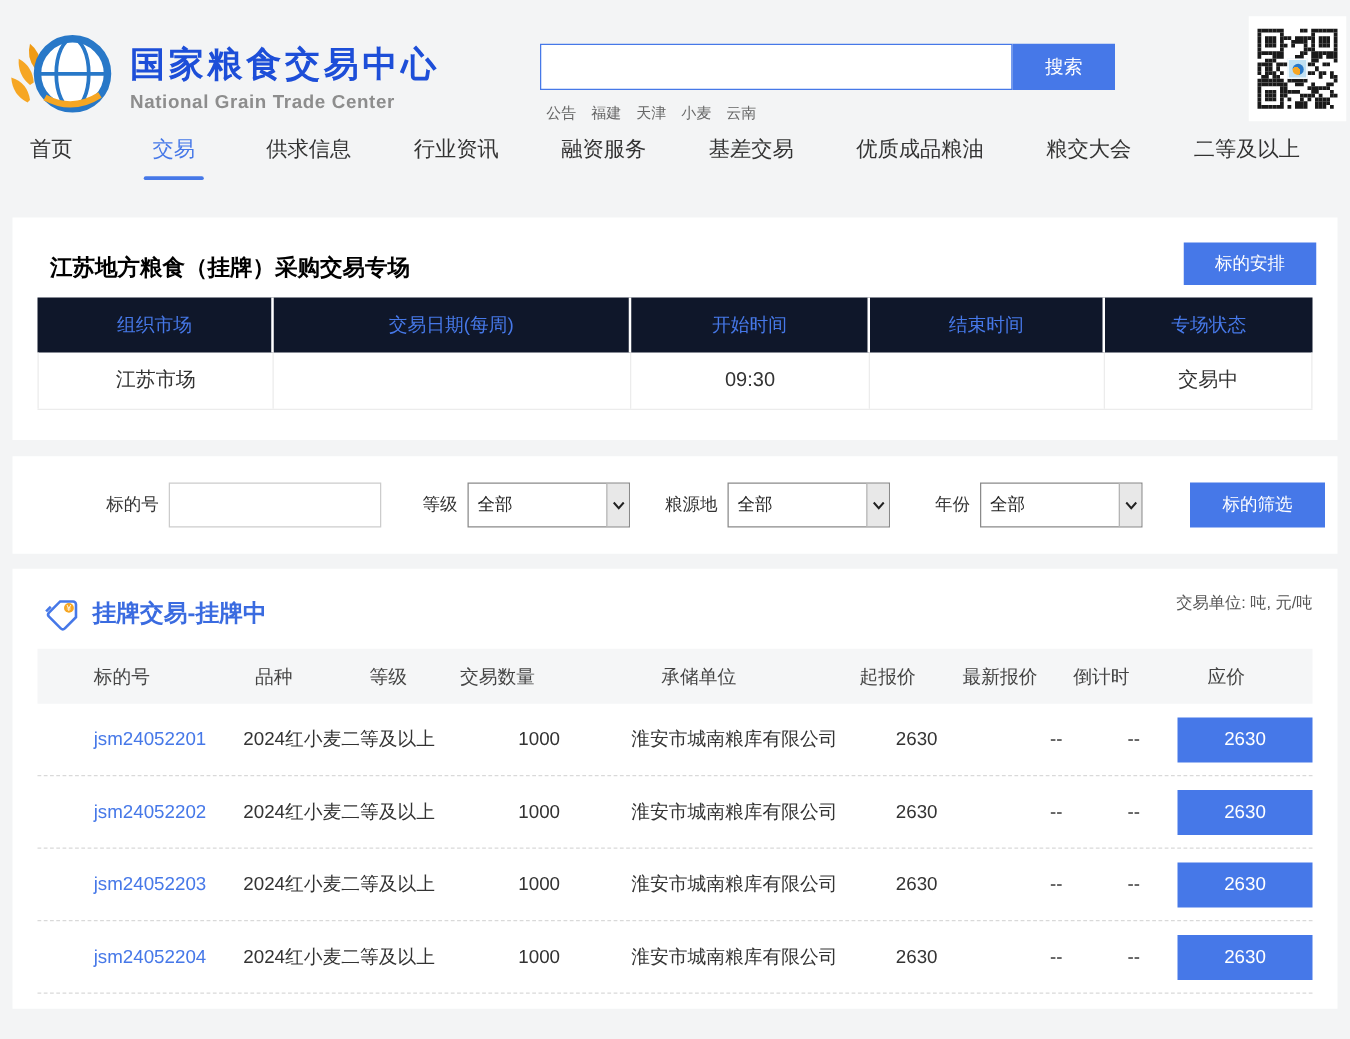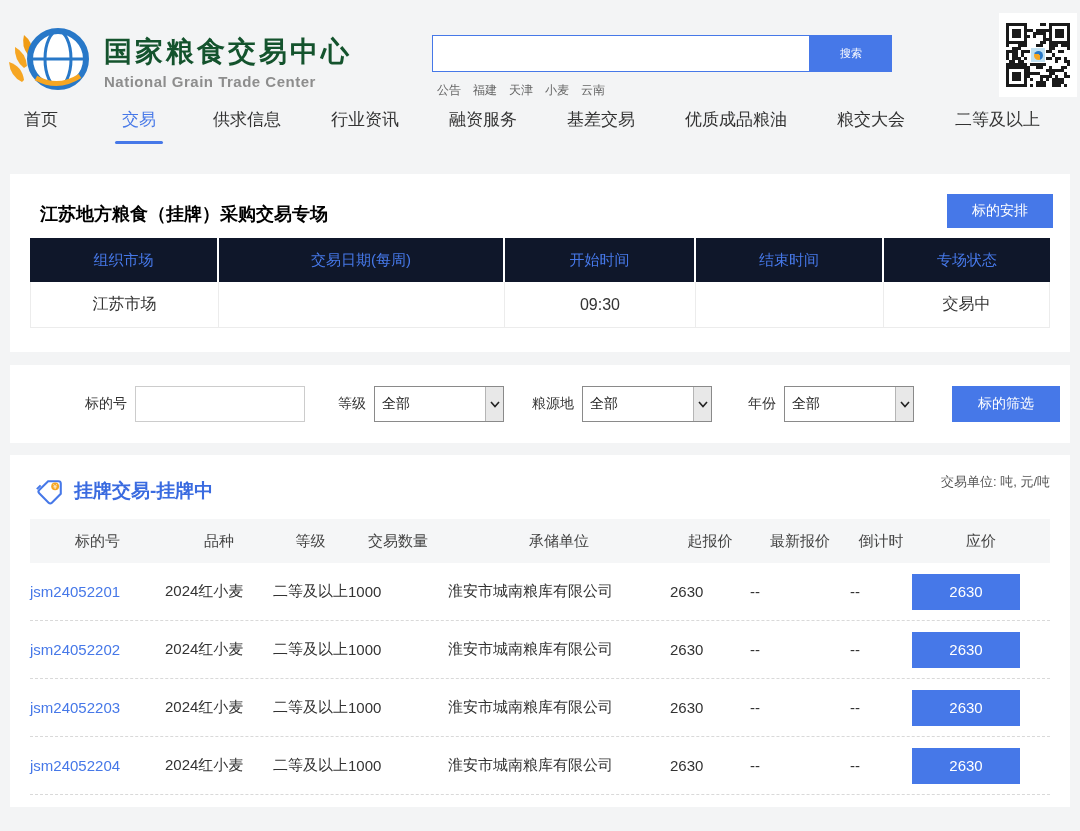--- a/index.html
+++ b/index.html
@@ -5,25 +5,25 @@
   * { margin:0; padding:0; box-sizing:border-box; }
   html,body { width:1080px; }
   body {
     height:831px; background:#f3f4f5; overflow:hidden;
     font-family:"Liberation Sans","DejaVu Sans",sans-serif; color:#333;
   }
   
   .header { position:relative; height:104px; }
   .logo { position:absolute; left:8px; top:20px; display:flex; align-items:center; }
   .logo-text { margin-left:10px; }
-  .logo-title { font-size:28px; font-weight:bold; color:#14532d; letter-spacing:3px; }
+  .logo-title { font-size:28px; font-weight:bold; color:#1d4ed8; letter-spacing:3px; }
   .logo-sub { font-size:15px; font-weight:bold; color:#8d8d8d; letter-spacing:.5px; margin-top:2px; }
   .search-wrap { position:absolute; left:432px; top:35px; display:flex; }
   .search-input { width:378px; height:37px; border:1px solid #4678e8; background:#fff; outline:none; padding:0 10px; font-size:15px; }
-  .search-btn { width:82px; height:37px; background:#4678e8; color:#fff; border:none; font-size:11px; cursor:pointer; }
+  .search-btn { width:82px; height:37px; background:#4678e8; color:#fff; border:none; font-size:15px; cursor:pointer; }
   .hot-words { position:absolute; left:437px; top:82px; display:flex; gap:12px; font-size:12px; color:#666; }
   .hot-word { cursor:pointer; }
   .qr { position:absolute; right:3px; top:13px; width:78px; height:84px; background:#fff; display:flex; align-items:center; justify-content:center; }
   .qr-inner { position:relative; width:64px; height:64px; }
   .qr-grid { display:grid; grid-template-columns:repeat(21,1fr); grid-template-rows:repeat(21,1fr); width:64px; height:64px; }
   .qr-grid i { display:block; }
   .qr-grid i.on { background:#1a1a1a; }
   .qr-logo { position:absolute; left:24px; top:24px; width:16px; height:16px; background:#bfe0f2; border:1px solid #fff; display:flex; align-items:center; justify-content:center; }
   .qr-logo::after { content:""; width:9px; height:9px; border-radius:50%; background:radial-gradient(circle at 30% 70%, #f6a623 0 40%, #2878c8 41%); }
   
@@ -58,21 +58,21 @@
   
   .card3 { margin-top:12px; padding:14px 20px 12px; }
   .card3-head { display:flex; align-items:center; height:50px; padding:0 0 6px 5px; }
   .tag-icon { width:30px; height:30px; margin-right:9px; }
   .card3-title { font-size:19px; font-weight:bold; color:#3a6be0; }
   .unit-note { margin-left:auto; font-size:13px; color:#555; align-self:flex-start; margin-top:4px; }
   .t2 { width:1020px; }
   .t2-head { display:flex; background:#f5f6f7; height:44px; }
   .t2-head .c { display:flex; align-items:center; justify-content:center; color:#444; font-size:15px; }
   .t2-row { display:flex; height:58px; align-items:center; border-bottom:1px dashed #d9d9d9; }
-  .t2-row .c { display:flex; align-items:center; justify-content:flex-start; font-size:15px; color:#333; }
+  .t2-row .c { display:flex; align-items:center; justify-content:flex-end; font-size:15px; color:#333; }
   .t2 .k1{width:135px}.t2 .k2{width:108px}.t2 .k3{width:75px}.t2 .k4{width:100px}.t2 .k5{width:222px}
   .t2 .k6{width:80px}.t2 .k7{width:100px}.t2 .k8{width:62px}.t2 .k9{width:138px}
   .bid-link { color:#4678e8; cursor:pointer; }
   .muted { color:#666; }
   .bid-btn { width:108px; height:36px; background:#4678e8; color:#fff; border:none; font-size:15px; cursor:pointer; }
   .depot { font-size:14px; }
 </style>
 </head>
 <body>
 

